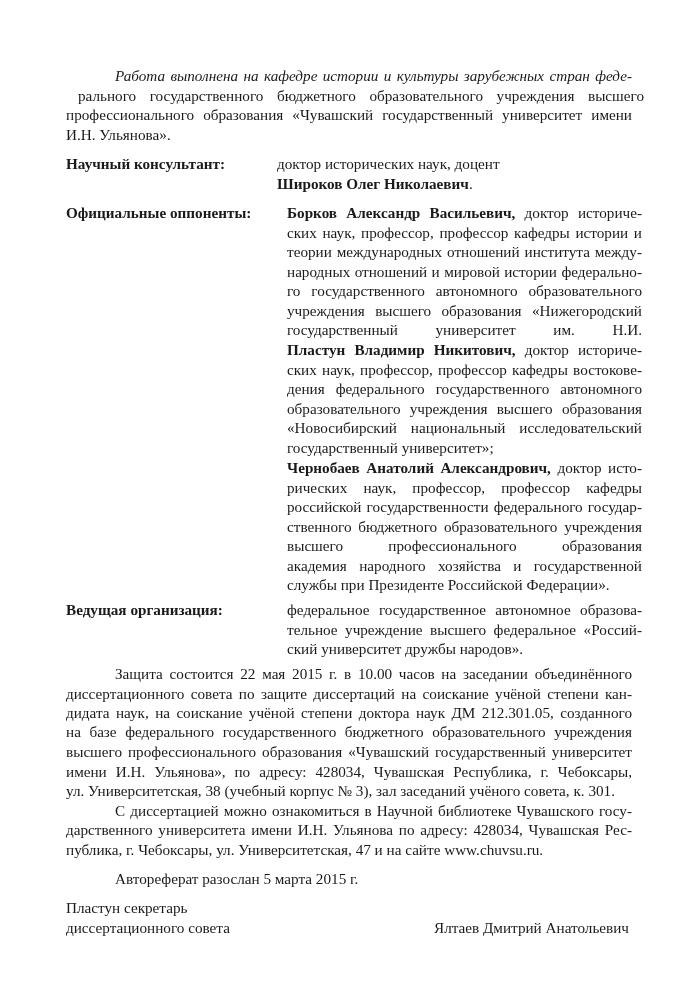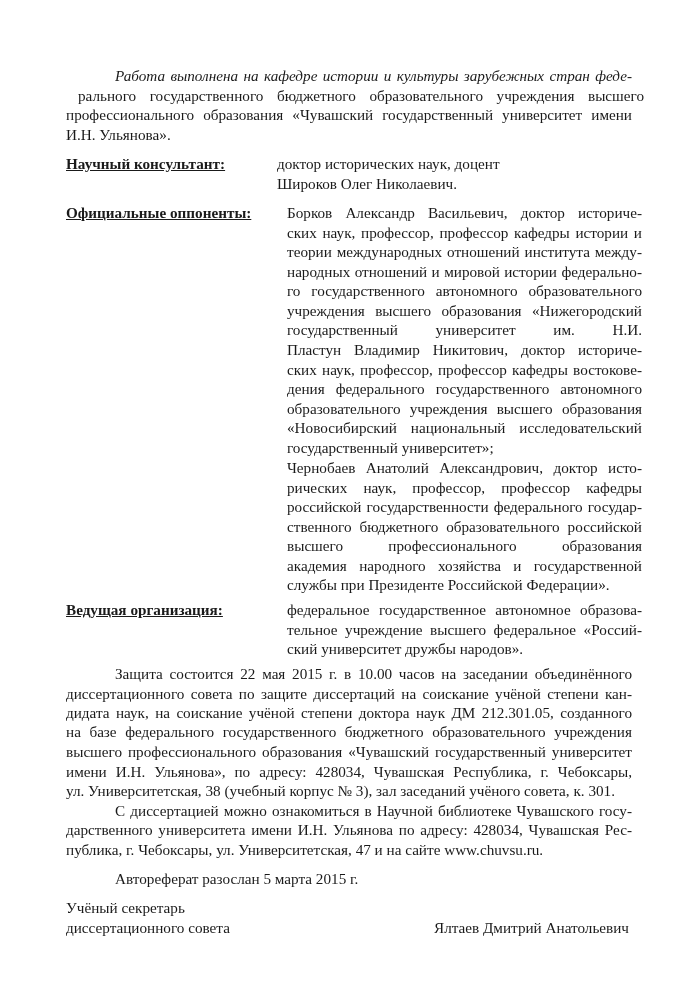--- a/index.html
+++ b/index.html
@@ -26,22 +26,22 @@
       white-space: nowrap;
       line-height: 19px;
       height: 19px;
     }
     .just {
       text-align: justify;
       text-align-last: justify;
       white-space: normal;
       overflow: hidden;
     }
-    .bold { font-weight: normal; }
-    .label { font-weight: bold; text-decoration: underline; }
+    .bold { font-weight: bold; }
+    .label { font-weight: bold; }
     .col-left { left: 66px; }
     .full { left: 66px; width: 566px; }
     .indent { left: 115px; width: 517px; }
     .right-col { left: 287px; width: 355px; }
   </style>
 </head>
 <body>
 
 <div class="page">
 
@@ -77,21 +77,21 @@
       <div class="line just right-col" style="top:379px;">дения федерального государственного автономного</div>
       <div class="line just right-col" style="top:398.5px;">образовательного учреждения высшего образования</div>
       <div class="line just right-col" style="top:418px;">«Новосибирский национальный исследовательский</div>
       <div class="line right-col" style="top:437.5px;">государственный университет»;</div>
     </div>
 
     <div>
       <div class="line just right-col" style="top:458px;"><span class="bold">Чернобаев Анатолий Александрович,</span><span> доктор исто-</span></div>
       <div class="line just right-col" style="top:477.5px;">рических наук, профессор, профессор кафедры истории</div>
       <div class="line just right-col" style="top:497px;">российской государственности федерального государ-</div>
-      <div class="line just right-col" style="top:516.5px;">ственного бюджетного образовательного российской</div>
+      <div class="line just right-col" style="top:516.5px;">ственного бюджетного образовательного учреждения</div>
       <div class="line just right-col" style="top:536px;">высшего профессионального образования «Российская</div>
       <div class="line just right-col" style="top:555.5px;">академия народного хозяйства и государственной</div>
       <div class="line right-col" style="top:575px;">службы при Президенте Российской Федерации».</div>
     </div>
   </div>
 
   <div>
     <div class="line col-left label" style="top:600px;">Ведущая организация:</div>
     <div class="line just right-col" style="top:600px;">федеральное государственное автономное образова-</div>
     <div class="line just right-col" style="top:619.5px;">тельное учреждение высшего федеральное «Россий-</div>
@@ -110,18 +110,18 @@
 
   <div>
     <div class="line just indent" style="top:800.5px;">С диссертацией можно ознакомиться в Научной библиотеке Чувашского госу-</div>
     <div class="line just full" style="top:820px;">дарственного университета имени И.Н. Ульянова по адресу: 428034, Чувашская Рес-</div>
     <div class="line col-left" style="top:839.5px;">публика, г. Чебоксары, ул. Университетская, 47 и на сайте www.chuvsu.ru.</div>
   </div>
 
   <div class="line" style="top:869px; left:115px;">Автореферат разослан 5 марта 2015 г.</div>
 
   <div>
-    <div class="line col-left" style="top:898px;">Учёный секретарь</div>
+    <div class="line col-left" style="top:898px;">Пластун секретарь</div>
     <div class="line col-left" style="top:917.5px;">диссертационного совета</div>
     <div class="line" style="top:917.5px; left:434px;">Ялтаев Дмитрий Анатольевич</div>
   </div>
 
 </div>
 
 </body></html>

